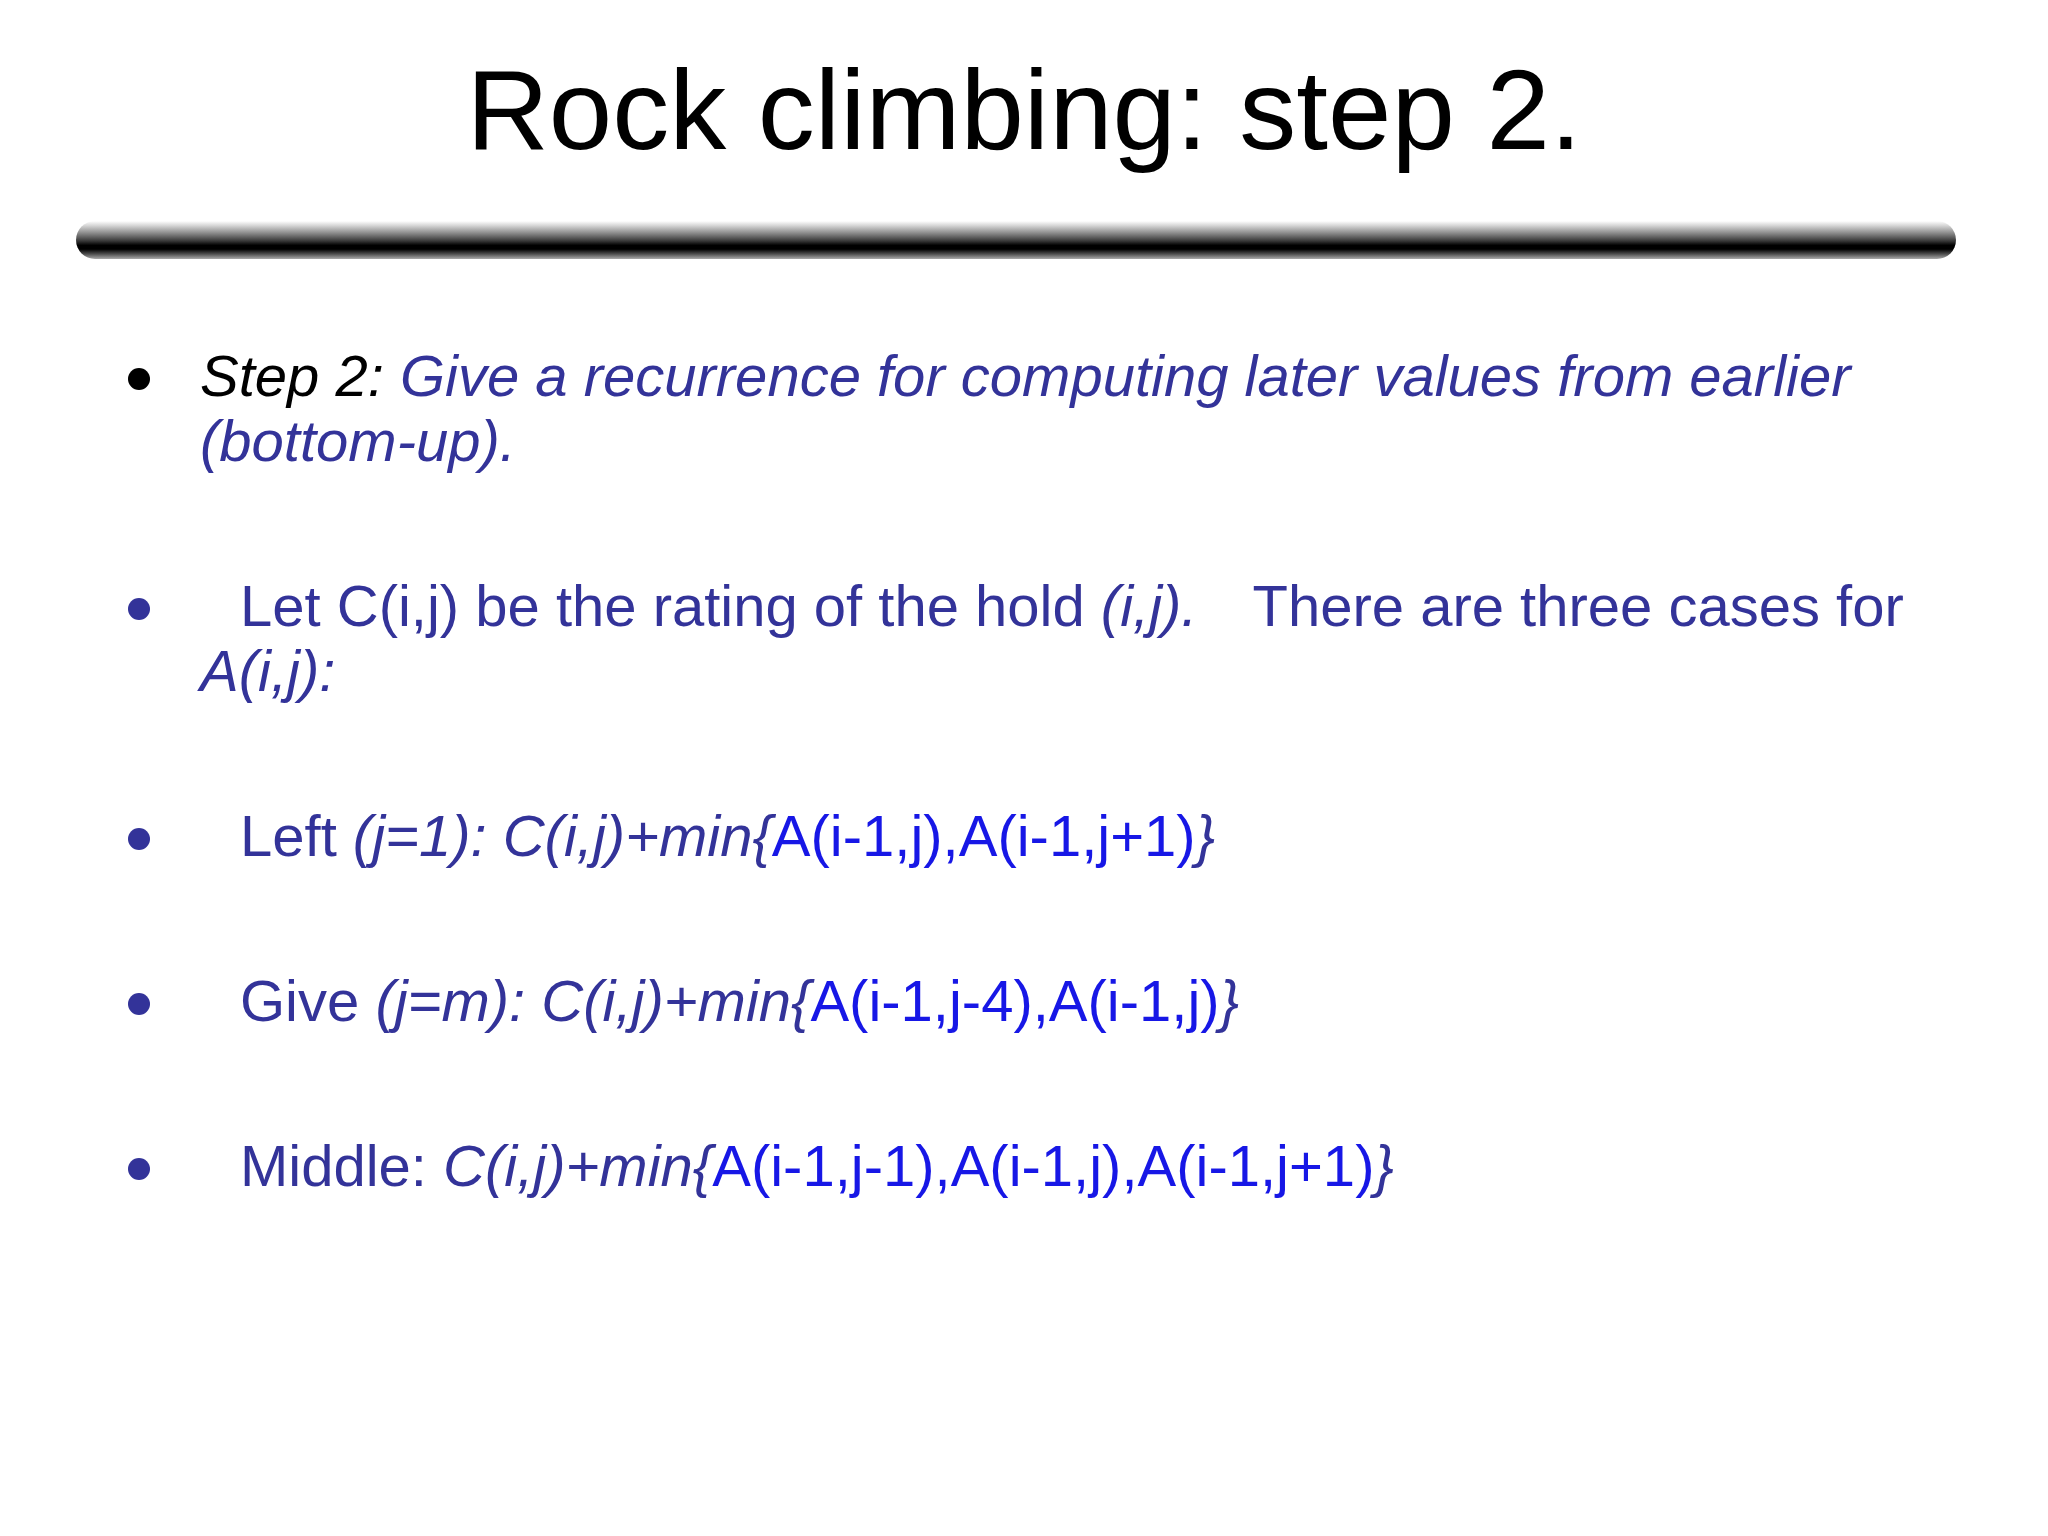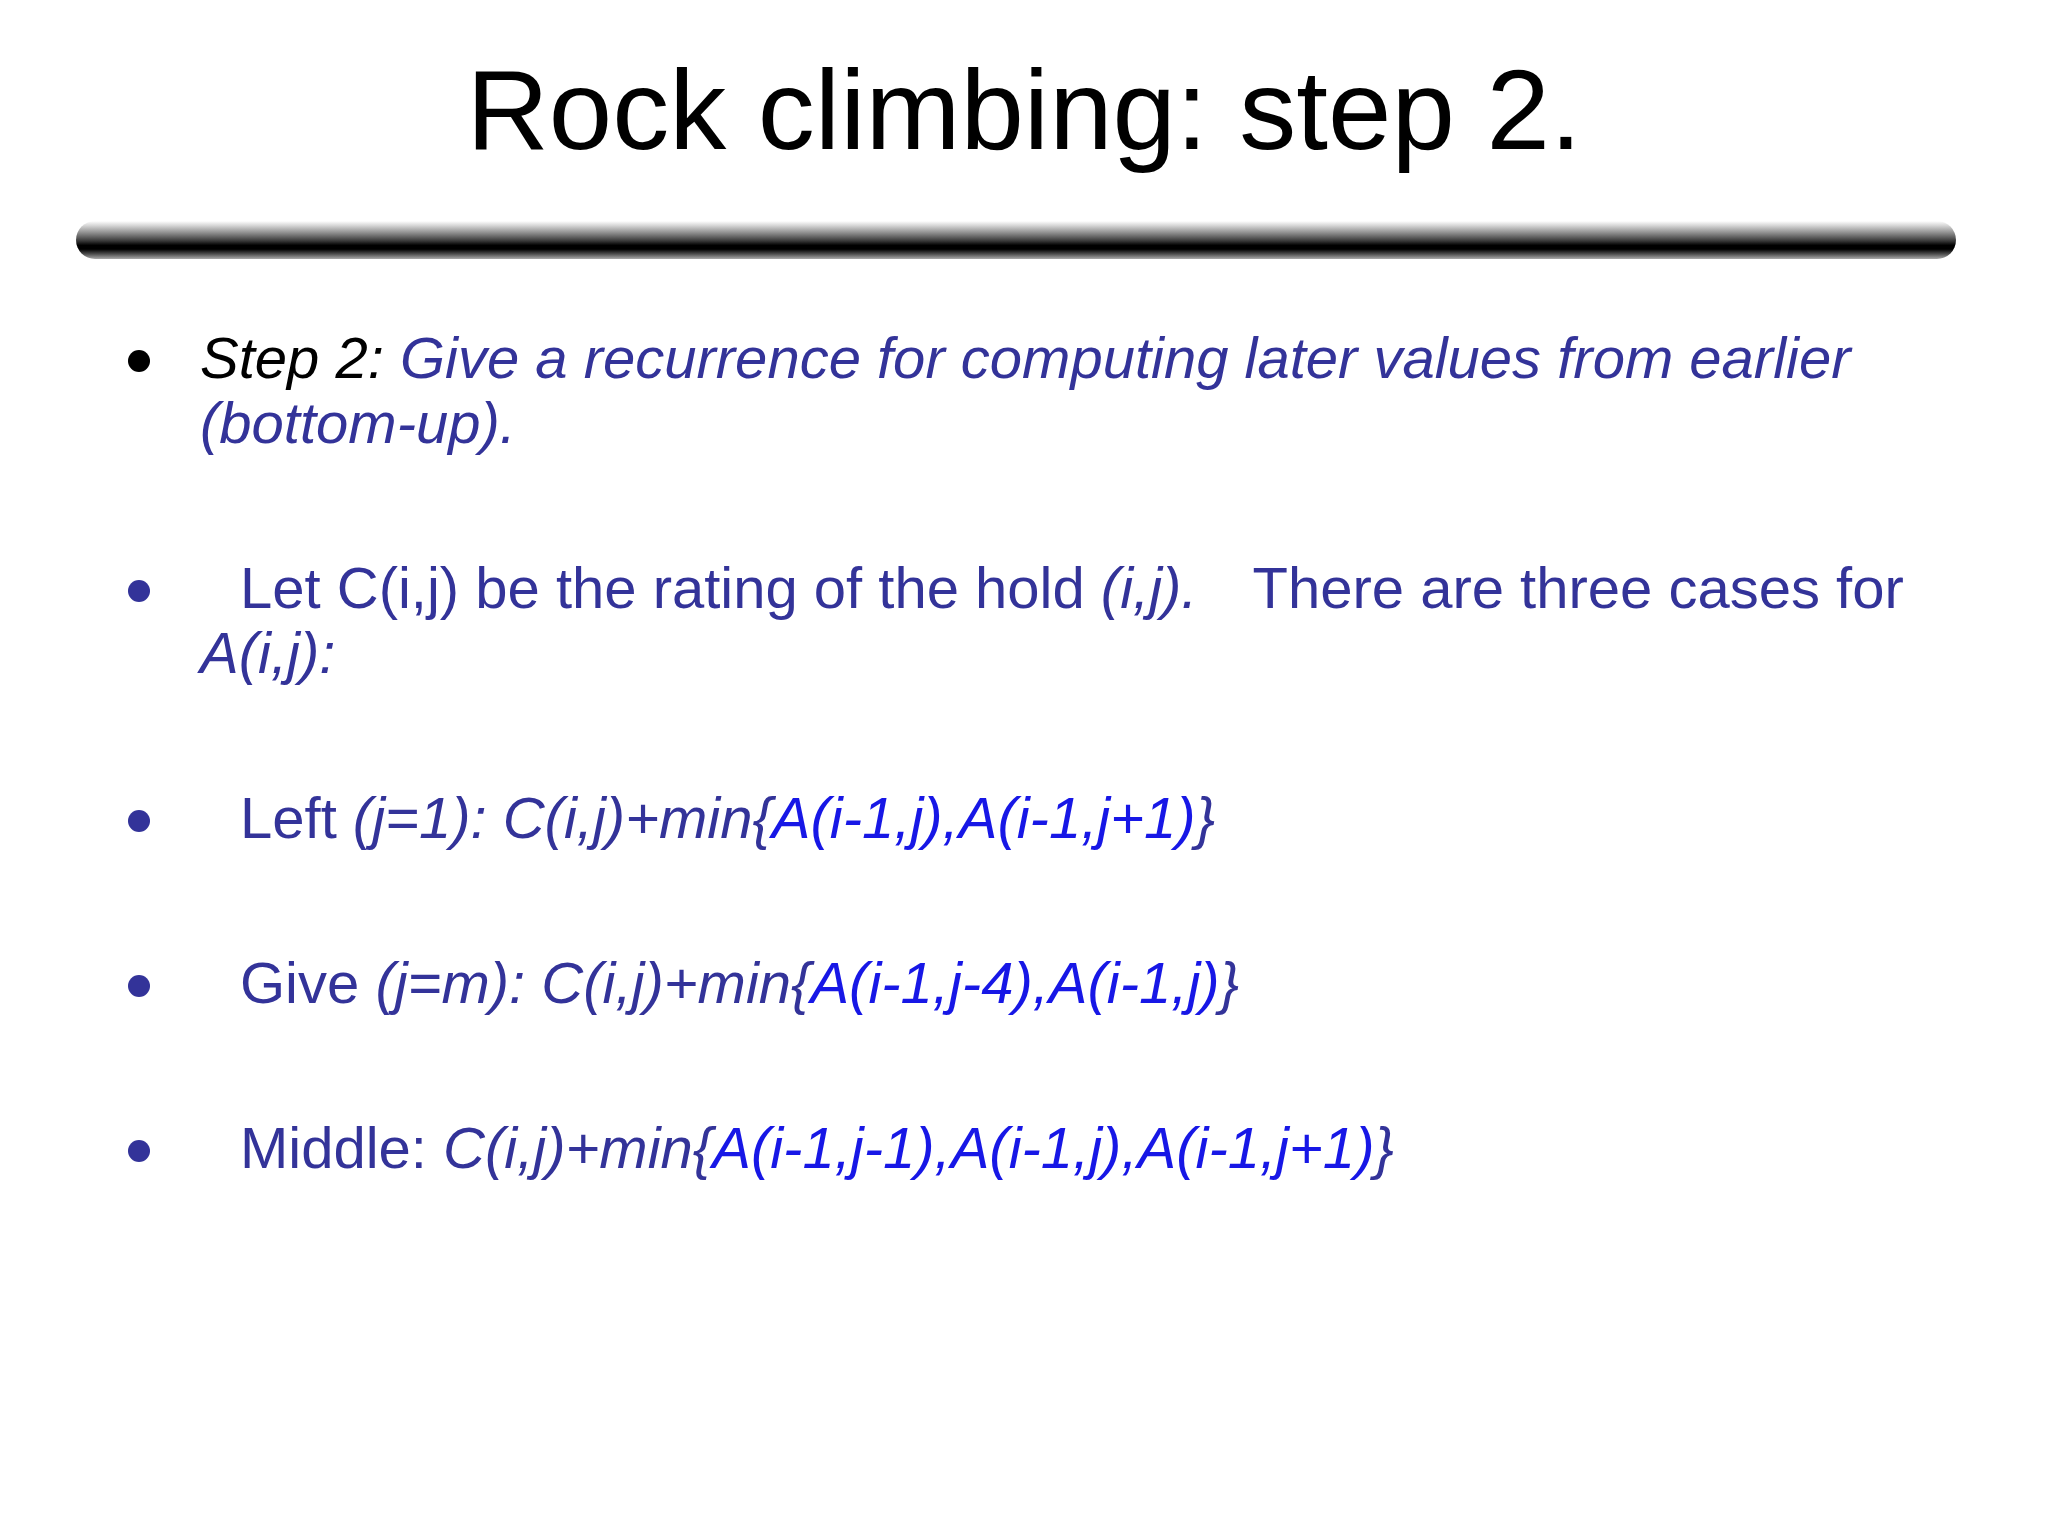--- a/index.html
+++ b/index.html
@@ -25,40 +25,40 @@
     letter-spacing:0;
   }
   .title-divider{
     position:absolute;top:221px;left:76px;
     width:1880px;height:38px;border-radius:19px;
     background:linear-gradient(to bottom,
       #ffffff 0%, #d6d6d6 12%, #8a8a8a 32%, #3a3a3a 52%,
       #000000 64%, #000000 74%, #4f4f4f 87%, #ababab 100%);
   }
   ul.bullet-list{
-    position:absolute;top:326px;left:118px;width:1868px;
+    position:absolute;top:344px;left:118px;width:1868px;
     list-style:none;margin:0;padding:0;
     font-size:58px;line-height:1.12;
   }
   ul.bullet-list li{
     position:relative;
     padding-left:82px;
     margin:0 0 100px 0;
   }
   .bullet-dot{
     position:absolute;left:10px;top:24px;
     width:22px;height:22px;border-radius:50%;
     display:inline-block;
   }
   .bullet-dot.black{background:var(--c-black);}
   .bullet-dot.dark{background:var(--c-dark);}
   .seg.black-italic{color:var(--c-black);font-style:italic;}
   .seg.dark{color:var(--c-dark);font-style:normal;margin-left:40px;}
   .seg.dark-italic{color:var(--c-dark);font-style:italic;}
-  .seg.bright-italic{color:var(--c-bright);font-style:italic;}
+  .seg.bright-italic{color:var(--c-bright);}
 </style>
 </head>
 <body>
 
 <div class="slide">
   <h1 class="slide-title">Rock climbing: step 2.</h1>
 
   <div class="title-divider"></div>
 
   <ul class="bullet-list">

